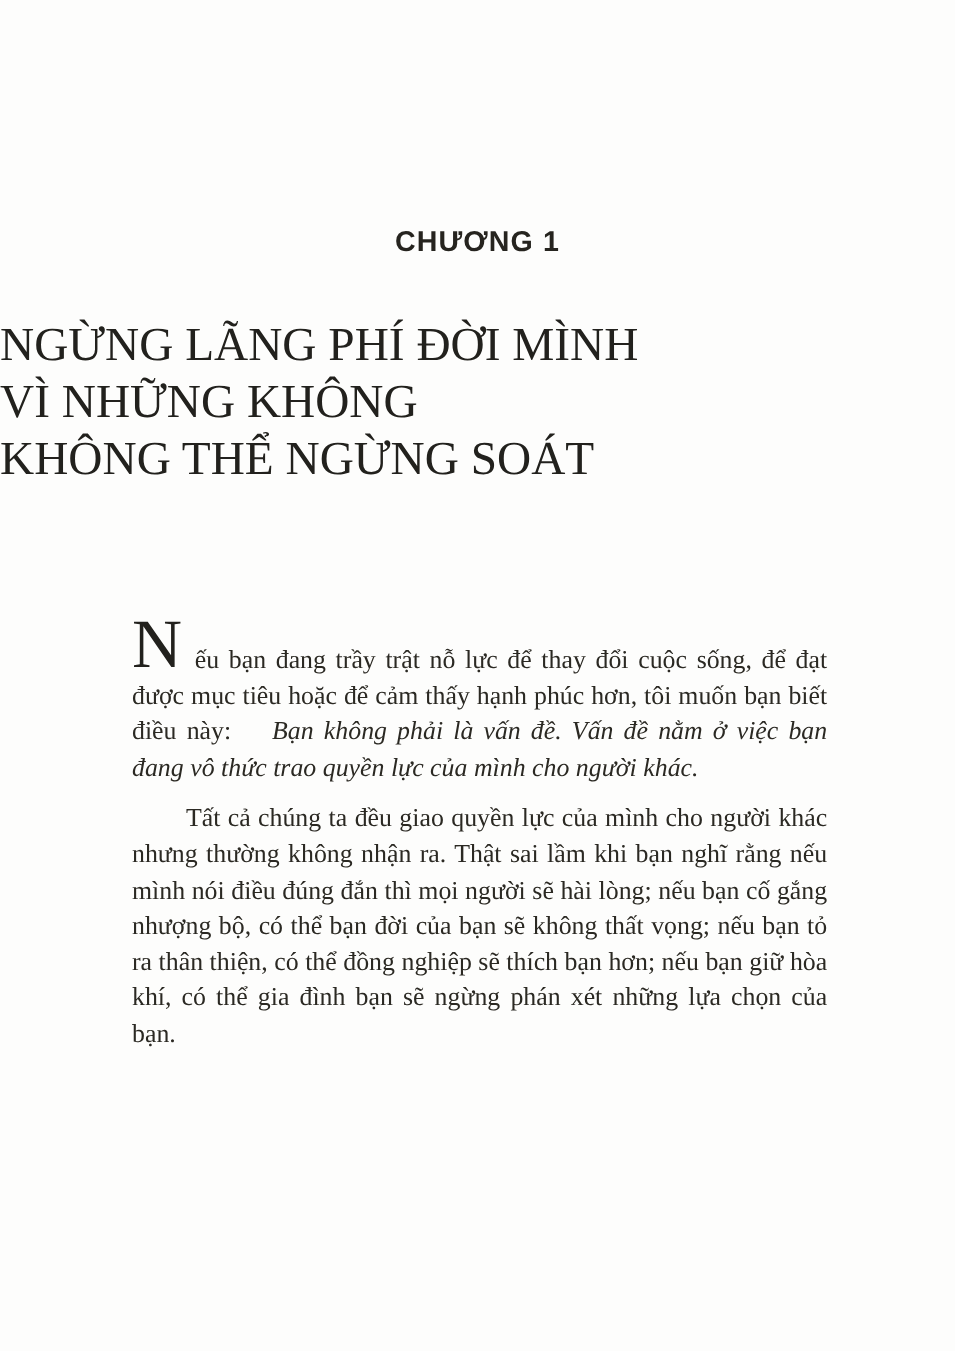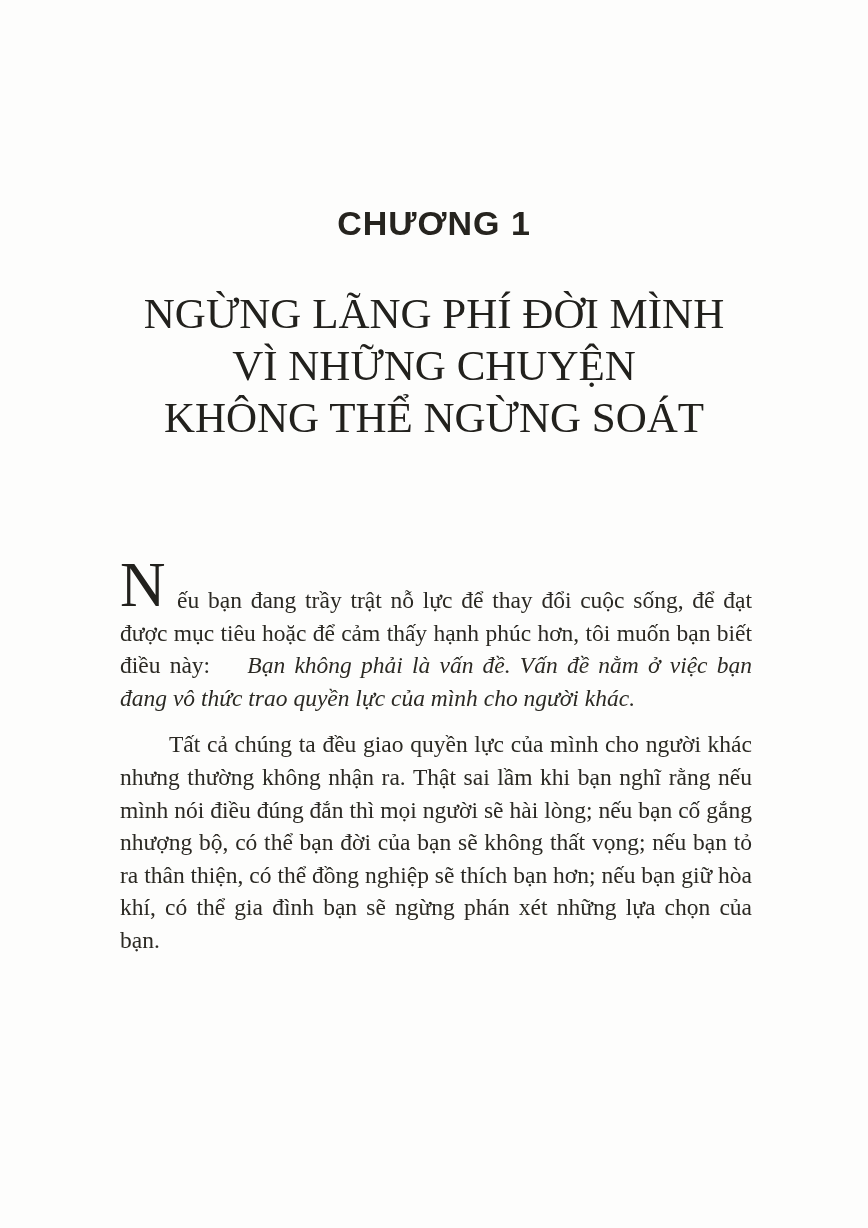--- a/index.html
+++ b/index.html
@@ -14,33 +14,32 @@
     overflow: hidden;
     font-family: "Liberation Serif", "DejaVu Serif", serif;
   }
   .chapter-label {
     position: absolute;
     top: 206px;
     left: 0;
     right: 0;
     text-align: center;
     font-family: "Liberation Sans", "DejaVu Sans", sans-serif;
-    font-size: 34px;
+    font-size: 26px;
     font-weight: 600;
     letter-spacing: 1px;
     line-height: 1;
     color: #26241f;
   }
   .chapter-title {
     position: absolute;
     top: 288px;
     left: 0;
     right: 0;
     margin: 0;
-    text-align: center;
     font-family: "Liberation Serif", "DejaVu Serif", serif;
     font-size: 43px;
     font-weight: 400;
     line-height: 52px;
     color: #22211d;
   }
   .title-line {
     display: block;
   }
   .body-text {
@@ -79,21 +78,21 @@
 </style>
 </head>
 <body>
 
 <div class="page">
 
   <div class="chapter-label">CHƯƠNG 1</div>
 
   <h1 class="chapter-title">
     <span class="title-line">NGỪNG LÃNG PHÍ ĐỜI MÌNH</span>
-    <span class="title-line">VÌ NHỮNG CHUYỆN</span>
+    <span class="title-line">VÌ NHỮNG KHÔNG</span>
     <span class="title-line">KHÔNG THỂ NGỪNG SOÁT</span>
   </h1>
 
   <div class="body-text">
 
     <p class="para first-para">
       <span class="dropcap">N</span><span>ếu bạn đang trầy trật nỗ lực để thay đổi cuộc sống, để đạt được mục tiêu hoặc để cảm thấy hạnh phúc hơn, tôi muốn bạn biết điều này: </span><em class="italic-passage">Bạn không phải là vấn đề. Vấn đề nằm ở việc bạn đang vô thức trao quyền lực của mình cho người khác.</em>
     </p>
 
     <p class="para indent">Tất cả chúng ta đều giao quyền lực của mình cho người khác nhưng thường không nhận ra. Thật sai lầm khi bạn nghĩ rằng nếu mình nói điều đúng đắn thì mọi người sẽ hài lòng; nếu bạn cố gắng nhượng bộ, có thể bạn đời của bạn sẽ không thất vọng; nếu bạn tỏ ra thân thiện, có thể đồng nghiệp sẽ thích bạn hơn; nếu bạn giữ hòa khí, có thể gia đình bạn sẽ ngừng phán xét những lựa chọn của bạn.</p>

